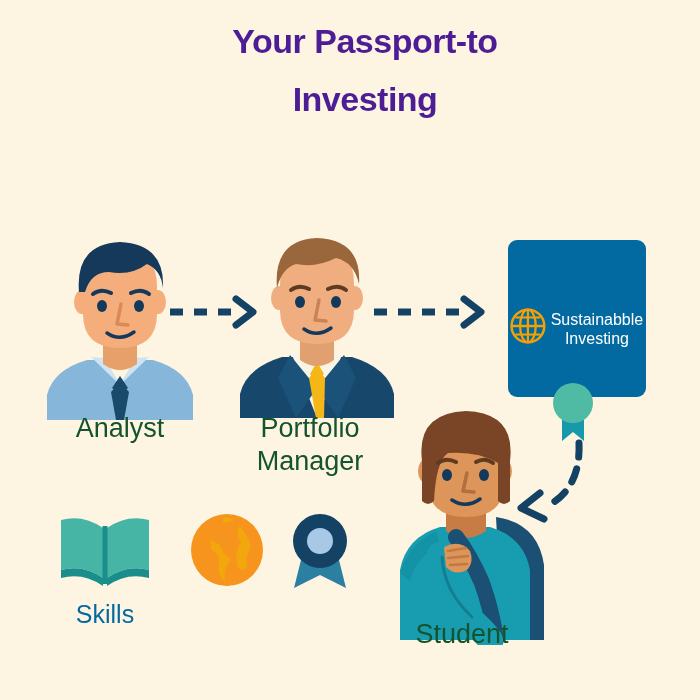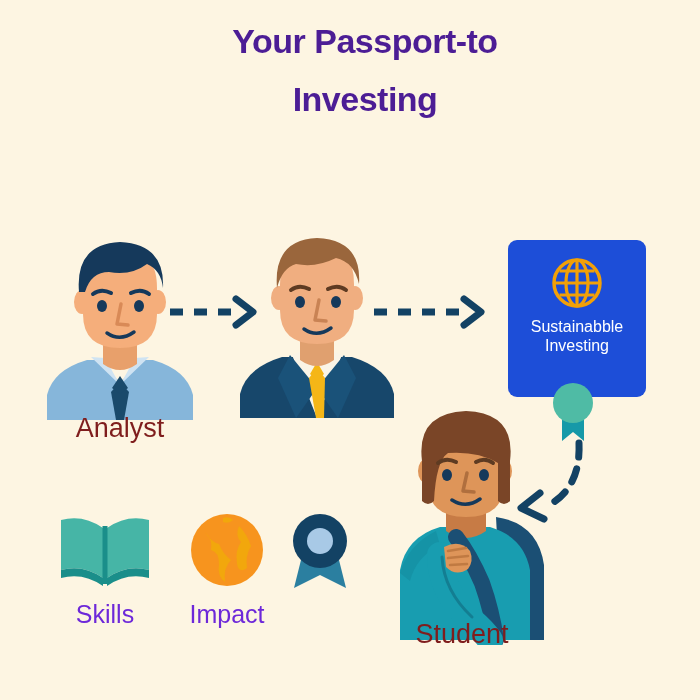--- a/index.html
+++ b/index.html
@@ -30,53 +30,53 @@
     line-height: 58px;
     letter-spacing: -0.5px;
   }
   #title .tline { display: block; }
 
   
   .person { width: 170px; height: 190px; }
   .person-label {
     width: 200px;
     text-align: center;
-    color: #7f1d1d;
+    color: #14532d;
     font-size: 27px;
     line-height: 33px;
   }
 
   
   #cert-card {
     left: 508px;
     top: 240px;
     width: 138px;
     height: 157px;
-    background: #1d4ed8;
+    background: #0369a1;
     border-radius: 9px;
     display: flex;
-    flex-direction: column;
+    flex-direction: row;
     align-items: center;
     padding-top: 15px;
   }
   #cert-text {
     margin-top: 6px;
     color: #FFFFFF;
     font-size: 16px;
     line-height: 19px;
     text-align: center;
     width: 100%;
   }
   #cert-text span { display: block; }
 
   
   .icon-label {
     width: 140px;
     text-align: center;
-    color: #6d28d9;
+    color: #0369a1;
     font-size: 25px;
   }
 </style>
 </head>
 <body>
 
 <div id="canvas">
 
   <div id="title" class="abs">
     <span class="tline">Your Passport-to</span>
@@ -151,20 +151,24 @@
       <path d="M59 62 Q67 56 77 61" stroke="#5E3B22" stroke-width="4" fill="none" stroke-linecap="round"></path>
       <path d="M96 61 Q106 56 114 62" stroke="#5E3B22" stroke-width="4" fill="none" stroke-linecap="round"></path>
 
       <ellipse cx="68" cy="74" rx="5" ry="6" fill="#15395B"></ellipse>
       <ellipse cx="104" cy="74" rx="5" ry="6" fill="#15395B"></ellipse>
 
       <path d="M87 72 L83 92 L94 93" stroke="#C98354" stroke-width="3.5" fill="none" stroke-linecap="round" stroke-linejoin="round"></path>
 
       <path d="M72 101 Q85 110 99 100" stroke="#15395B" stroke-width="3.5" fill="none" stroke-linecap="round"></path>
     </svg>
+  </div>
+  <div class="abs person-label" style="left:210px; top:412px;">
+    <div>Portfolio</div>
+    <div>Manager</div>
   </div>
 
   <div class="abs" style="left:372px; top:295px;">
     <svg width="120" height="34" viewBox="0 0 120 34">
       <line x1="2" y1="17" x2="90" y2="17" stroke="#134264" stroke-width="7" stroke-dasharray="13 11" stroke-linecap="butt"></line>
       <path d="M92 4 L109 17 L92 30" stroke="#134264" stroke-width="7" fill="none" stroke-linecap="round" stroke-linejoin="round"></path>
     </svg>
   </div>
 
   <div id="cert-card" class="abs">
@@ -251,23 +255,20 @@
   </div>
 
   <div class="abs" style="left:189px; top:512px;">
     <svg width="76" height="76" viewBox="0 0 76 76">
       <circle cx="38" cy="38" r="36" fill="#F7941E"></circle>
       <path d="M16 20 Q24 28 22 38 Q30 40 30 52 Q28 64 36 70 Q34 56 42 48 Q34 42 30 32 Q22 30 16 20 Z" fill="#F2A70C"></path>
       <path d="M50 14 Q58 22 62 34 Q56 44 58 56 Q50 62 48 52 Q46 38 52 30 Q46 24 50 14 Z" fill="#F2A70C"></path>
       <path d="M34 6 Q40 4 44 8 Q40 12 34 10 Z" fill="#F2A70C"></path>
     </svg>
   </div>
-  <div class="abs icon-label" style="left:157px; top:600px;">
-    <span>Impact</span>
-  </div>
 
   <div class="abs" style="left:289px; top:512px;">
     <svg width="62" height="78" viewBox="0 0 62 78">
       <path d="M13 44 L5 76 L31 63 L57 76 L49 44 Z" fill="#2B7FA0"></path>
       <circle cx="31" cy="29" r="27" fill="#134264"></circle>
       <circle cx="31" cy="29" r="13" fill="#A8C9E6"></circle>
     </svg>
   </div>
 
 </div>

